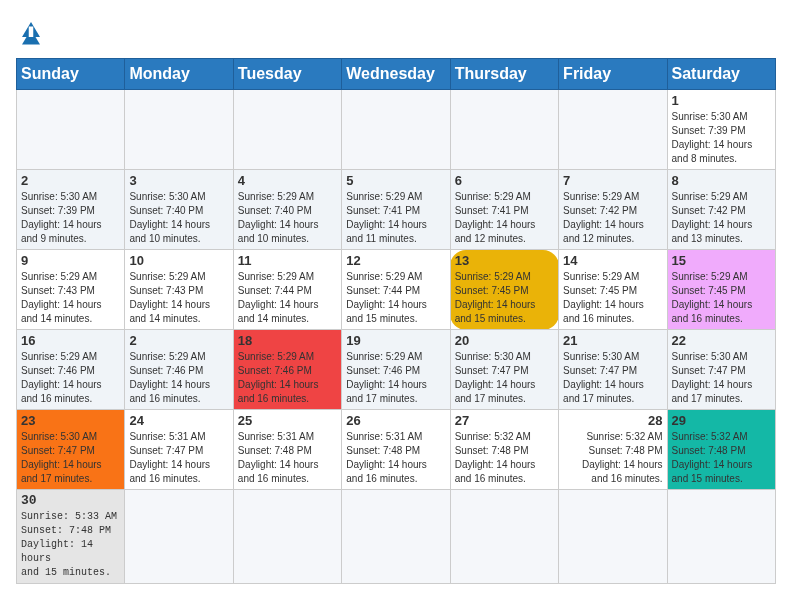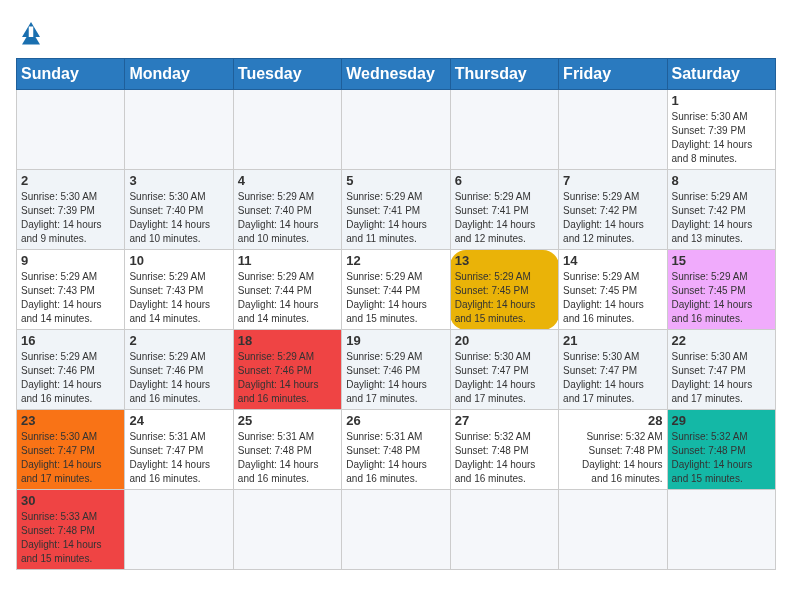--- a/index.html
+++ b/index.html
@@ -334,21 +334,21 @@
           </td>
           <td style="background: #14b8a6;">
             <span class="day-number">29</span>
             <div class="day-info" style="white-space: pre-line;">Sunrise: 5:32 AM
 Sunset: 7:48 PM
 Daylight: 14 hours
 and 15 minutes.</div>
           </td>
         </tr>
         <tr>
-          <td style="background: #ef4444;">
+          <td style="background: #e5e5e5; font-family: Liberation Mono, monospace;">
             <span class="day-number">30</span>
             <div class="day-info" style="white-space: pre-line;">Sunrise: 5:33 AM
 Sunset: 7:48 PM
 Daylight: 14 hours
 and 15 minutes.</div>
           </td>
           <td class="empty-cell"></td>
           <td class="empty-cell"></td>
           <td class="empty-cell"></td>
           <td class="empty-cell"></td>

